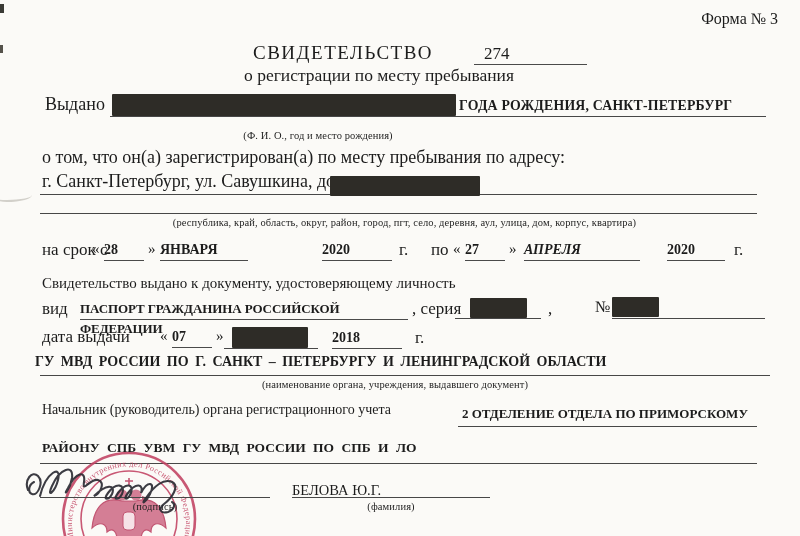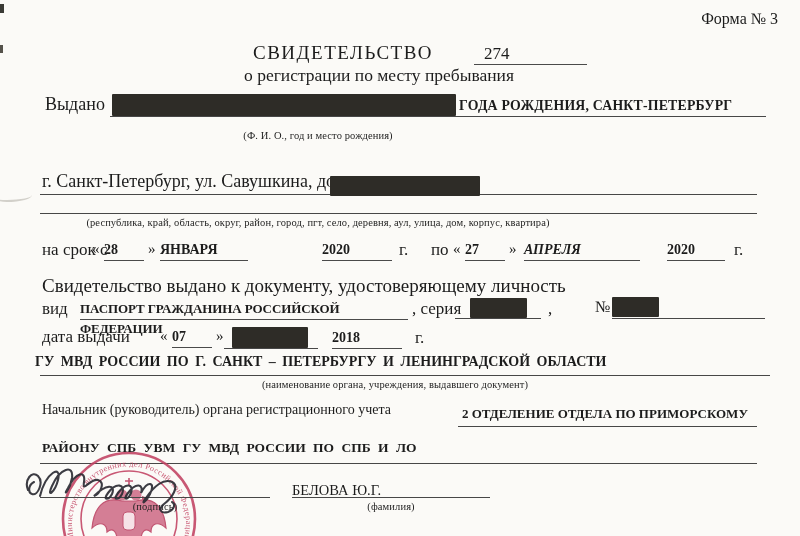--- a/index.html
+++ b/index.html
@@ -20,21 +20,21 @@
   .title{position:absolute;left:253px;top:42px;font-size:19px;letter-spacing:1.5px;}
   .cert-number{
     position:absolute;left:474px;top:44px;width:103px;height:20px;
     border-bottom:1px solid #4a4a4a;font-size:17px;padding-left:10px;
   }
   .subtitle{position:absolute;left:244px;top:65px;font-size:17.5px;}
   .issued-label{position:absolute;left:45px;top:94px;font-size:18px;}
   .issued-suffix{position:absolute;left:459px;top:98px;font-size:13.8px;font-weight:700;letter-spacing:0.2px;}
   .registered{position:absolute;left:42px;top:147px;font-size:18px;}
   .addr-prefix{position:absolute;left:42px;top:171px;font-size:18px;}
-  .intro{position:absolute;left:42px;top:275px;font-size:19px;}
+  .intro{position:absolute;left:42px;top:275px;font-size:15px;}
   .passport-slot{font-size:13px;font-weight:700;letter-spacing:-0.1px;}
   .issuer{position:absolute;left:35px;top:354px;font-size:14px;font-weight:700;word-spacing:3px;z-index:2;}
   .auth-label{position:absolute;left:42px;top:402px;font-size:14px;z-index:2;}
   .auth-value1{position:absolute;left:462px;top:406px;font-size:13px;font-weight:700;z-index:2;}
   .auth-value2{position:absolute;left:42px;top:440px;font-size:13.5px;font-weight:700;word-spacing:4px;z-index:2;}
   .sig-name{position:absolute;left:292px;top:482px;width:198px;text-align:left;font-size:14.5px;z-index:2;}
   .c-center{left:0;top:0;width:636px;text-align:center;}
   .stamp-svg{position:absolute;left:56px;top:444px;z-index:1;opacity:0.88;}
   .sig-svg{position:absolute;left:20px;top:452px;z-index:3;}
   .artifact1{position:absolute;left:0;top:4px;width:4px;height:9px;background:#3a3a35;}
@@ -55,26 +55,27 @@
   <div class="title">СВИДЕТЕЛЬСТВО</div>
   <div class="cert-number">274</div>
   <div class="subtitle">о регистрации по месту пребывания</div>
 
   <div class="issued-label">Выдано</div>
   <div class="redaction" style="left:112px;top:94px;width:344px;height:22px;"></div>
   <div class="issued-suffix">ГОДА РОЖДЕНИЯ, САНКТ-ПЕТЕРБУРГ</div>
   <div class="line" style="left:110px;top:116px;width:656px;"></div>
   <div class="caption c-center" style="top:130px;">(Ф. И. О., год и место рождения)</div>
 
+  <div class="registered">о том, что он(а) зарегистрирован(а) по месту пребывания по адресу:</div>
 
   <div class="addr-prefix">г. Санкт-Петербург, ул. Савушкина, дом</div>
   <div class="redaction" style="left:330px;top:176px;width:150px;height:20px;"></div>
   <div class="line" style="left:40px;top:194px;width:717px;"></div>
   <div class="line" style="left:40px;top:213px;width:717px;"></div>
-  <div class="caption c-center" style="top:217px;">(республика, край, область, округ, район, город, пгт, село, деревня, аул, улица, дом, корпус, квартира)</div>
+  <div class="caption c-center" style="top:217px;text-align:right;">(республика, край, область, округ, район, город, пгт, село, деревня, аул, улица, дом, корпус, квартира)</div>
 
   <div class="lbl" style="left:42px;top:240px;">на срок с</div>
   <div class="q" style="left:92px;top:241px;">«</div>
   <div class="slot" style="left:104px;top:240px;width:40px;">28</div>
   <div class="q" style="left:148px;top:241px;">»</div>
   <div class="slot" style="left:160px;top:240px;width:88px;">ЯНВАРЯ</div>
   <div class="slot" style="left:322px;top:240px;width:70px;">2020</div>
   <div class="lbl" style="left:399px;top:240px;">г.</div>
   <div class="lbl" style="left:431px;top:240px;">по</div>
   <div class="q" style="left:453px;top:241px;">«</div>

